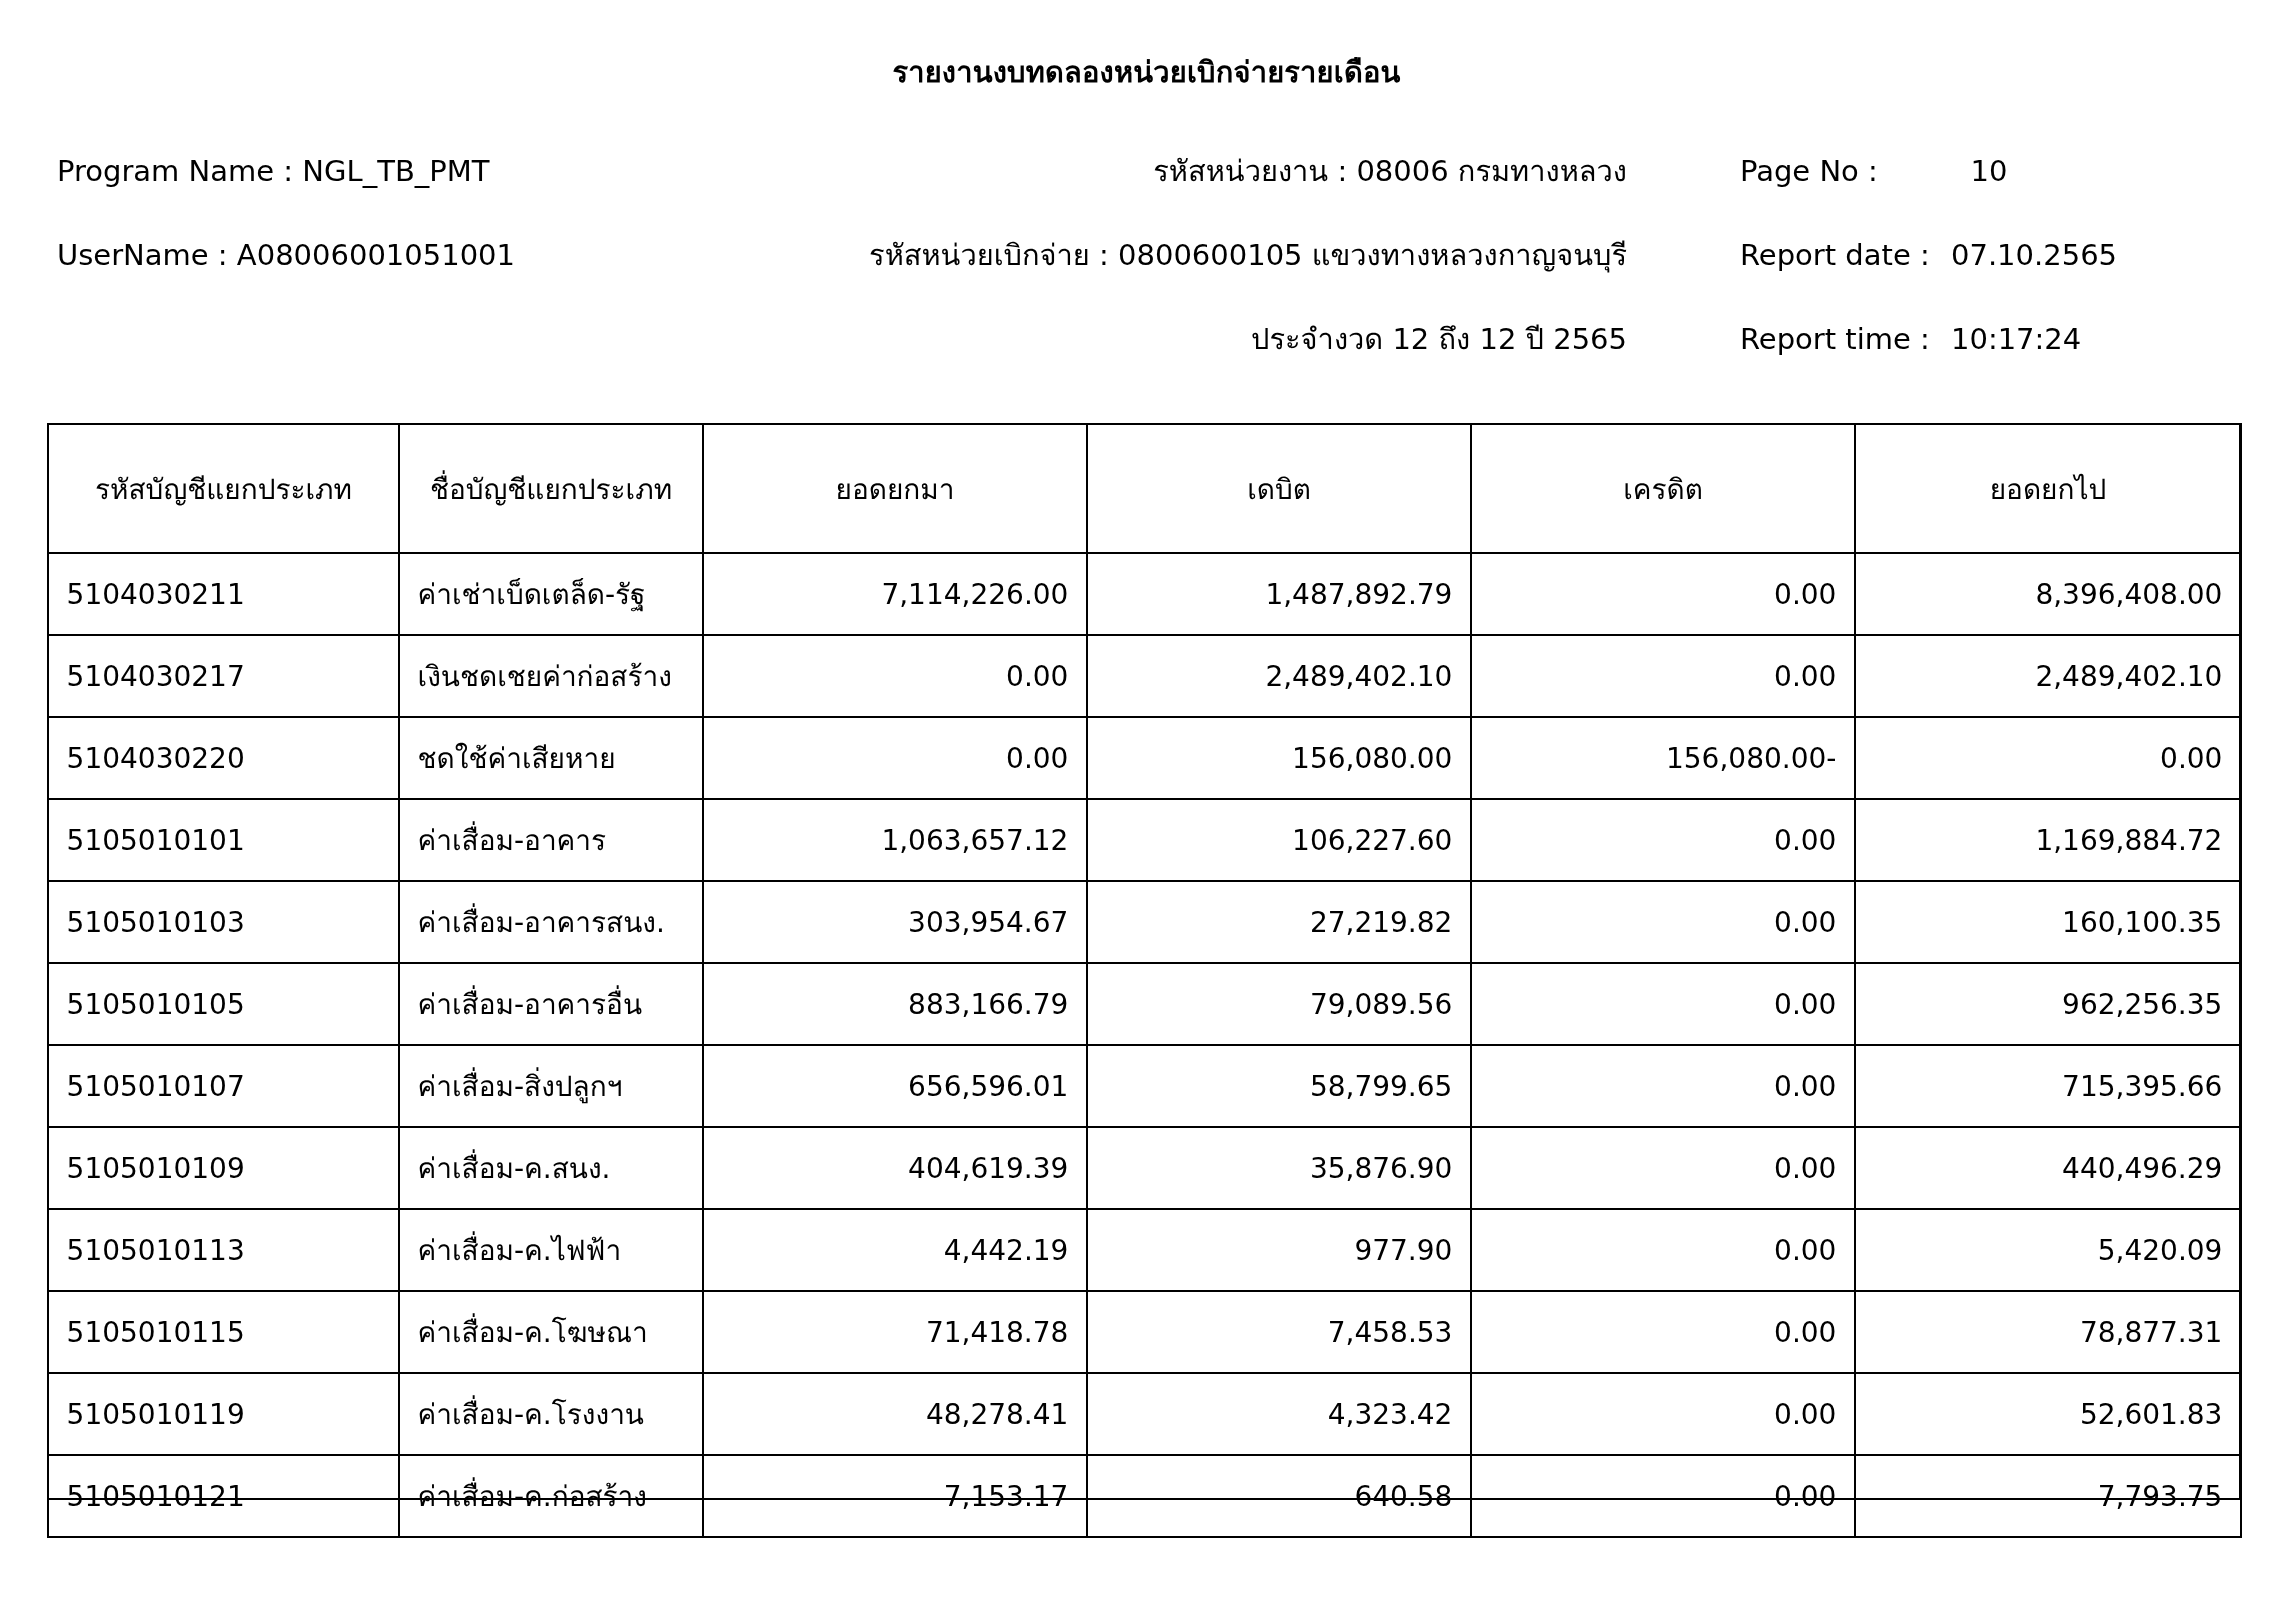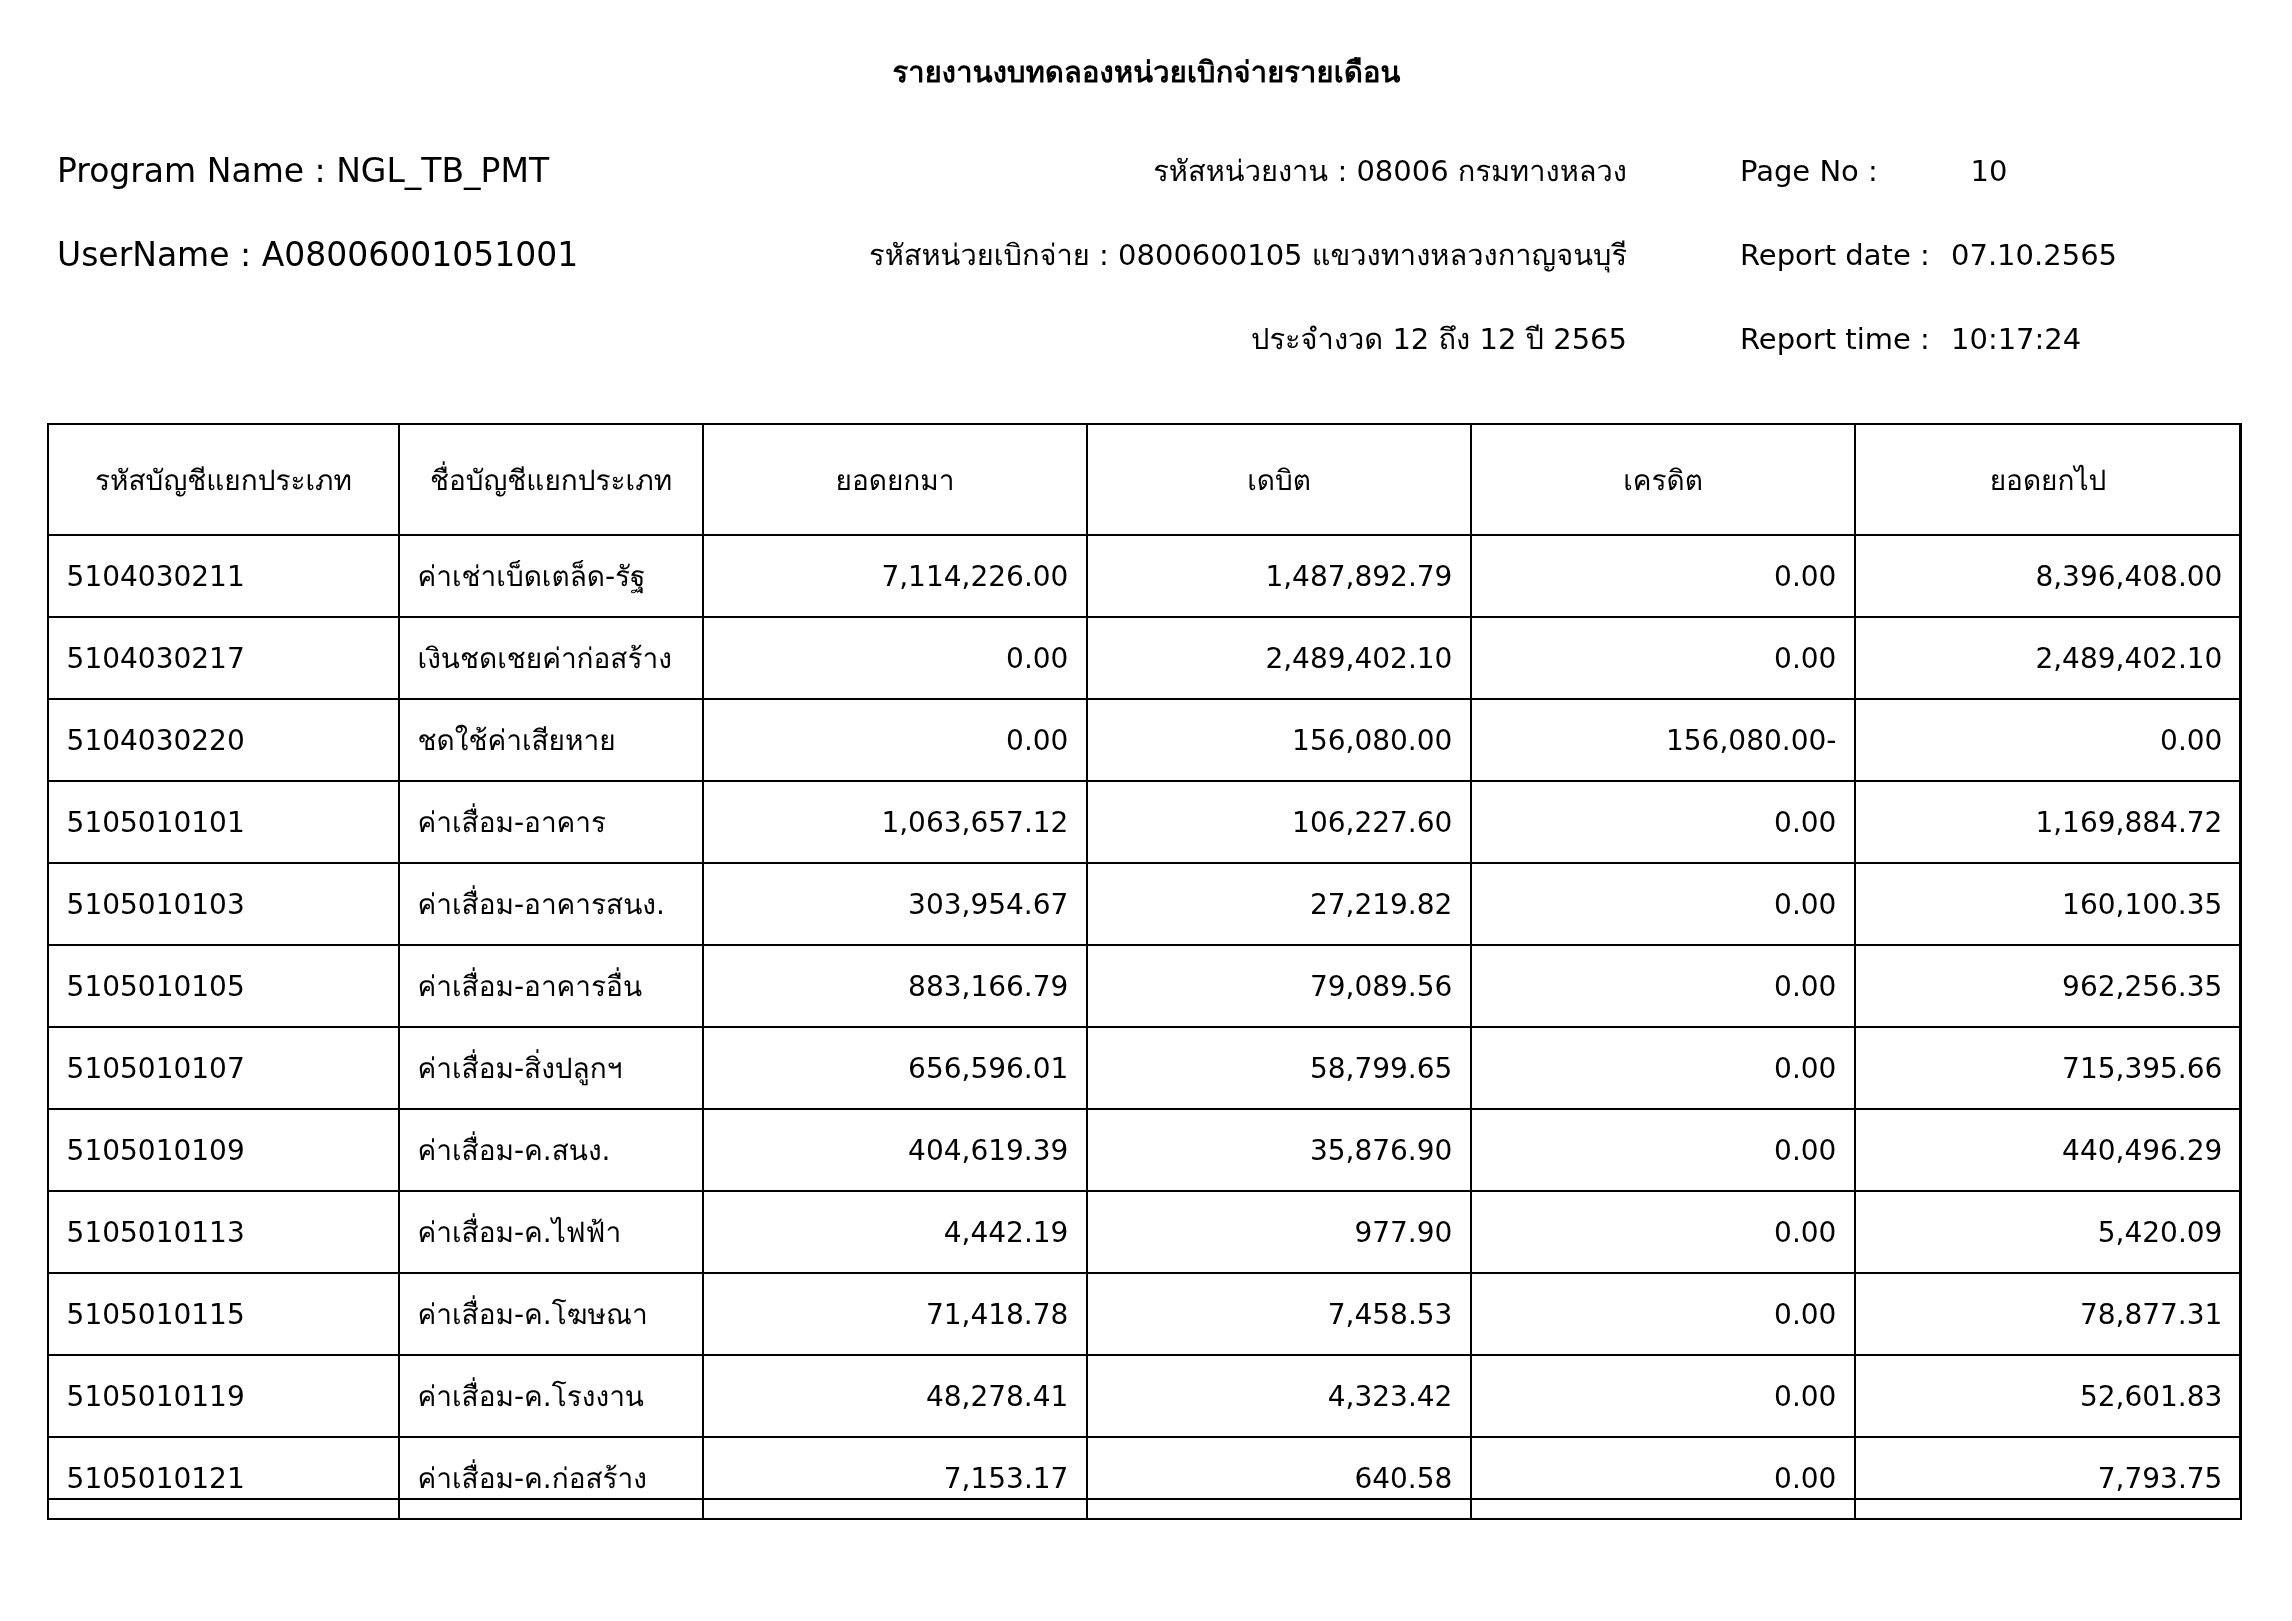--- a/index.html
+++ b/index.html
@@ -33,21 +33,21 @@
     text-align: center;
     font-size: 29px;
     letter-spacing: 0.2px;
     font-weight: bold;
   }
 
   .hdr-left {
     position: absolute;
     left: 57px;
     top: 129px;
-    font-size: 33px;
+    font-size: 29px;
     line-height: 84px;
   }
   .hdr-left div {
     white-space: nowrap;
   }
 
   .hdr-center {
     position: absolute;
     left: 745px;
     top: 129px;
@@ -106,21 +106,21 @@
     font-size: 28px;
     font-weight: normal;
     height: 82px;
     padding: 0 17.6px;
     vertical-align: middle;
     box-sizing: border-box;
     white-space: nowrap;
     overflow: hidden;
   }
   table.report thead th {
-    height: 111px;
+    height: 129px;
   }
   td.code { text-align: left; }
   td.name { text-align: left; }
   td.num  { text-align: right; }
 
   
   .frame-left, .frame-right {
     position: absolute;
     top: 423px;
     width: 2px;

